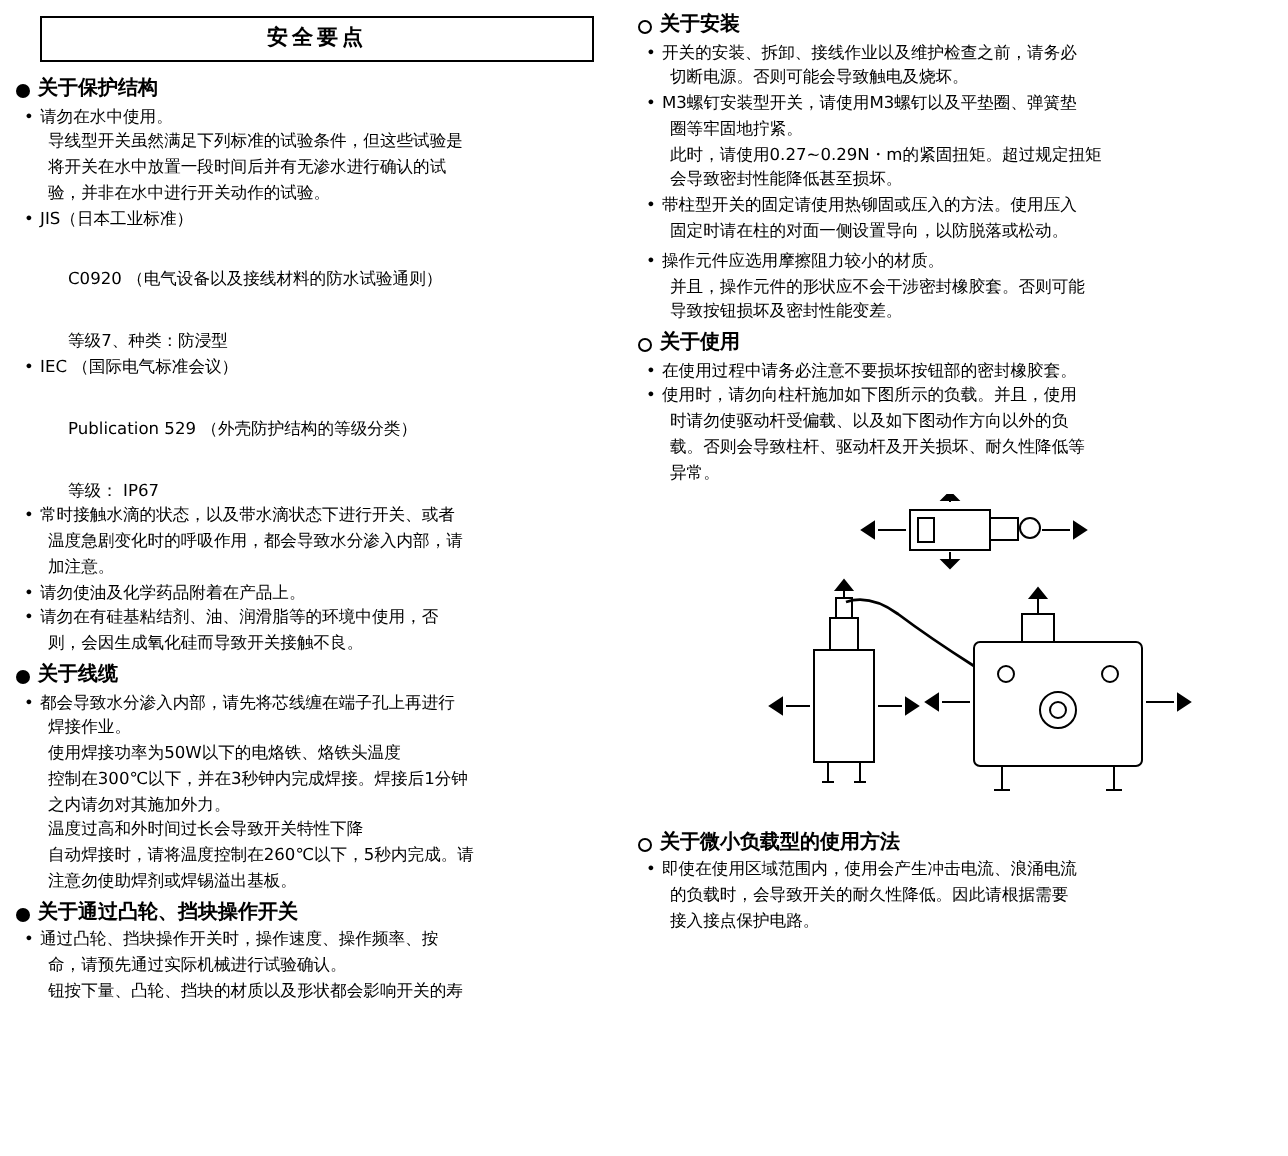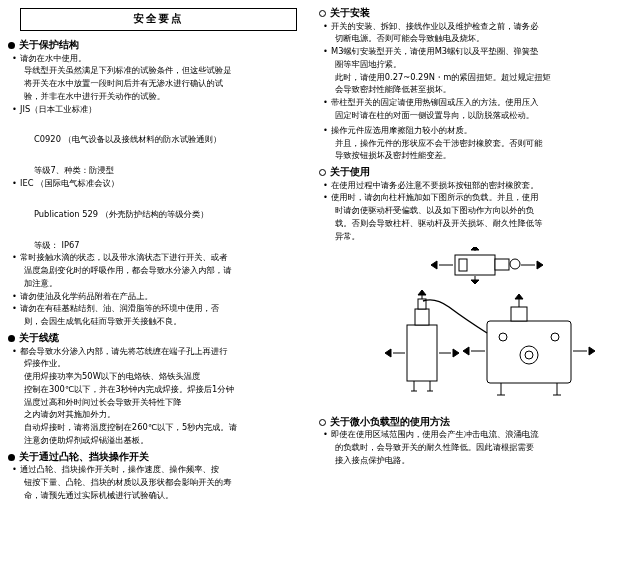--- a/index.html
+++ b/index.html
@@ -159,37 +159,37 @@
         <span class="bullet-dot"></span>
         <span>关于线缆</span>
       </div>
       <div class="item">
         <span class="mk">•</span>
         <span class="tx">都会导致水分渗入内部，请先将芯线缠在端子孔上再进行</span>
       </div>
       <div class="sub">焊接作业。</div>
       <div class="sub">使用焊接功率为50W以下的电烙铁、烙铁头温度</div>
       <div class="sub">控制在300℃以下，并在3秒钟内完成焊接。焊接后1分钟</div>
+      <div class="sub">之内请勿对其施加外力。</div>
       <div class="sub">温度过高和外时间过长会导致开关特性下降</div>
-      <div class="sub">之内请勿对其施加外力。</div>
       <div class="sub">自动焊接时，请将温度控制在260℃以下，5秒内完成。请</div>
       <div class="sub">注意勿使助焊剂或焊锡溢出基板。</div>
     </div>
 
     <div class="sec">
       <div class="sec-head">
         <span class="bullet-dot"></span>
         <span>关于通过凸轮、挡块操作开关</span>
       </div>
       <div class="item">
         <span class="mk">•</span>
         <span class="tx">通过凸轮、挡块操作开关时，操作速度、操作频率、按</span>
       </div>
+      <div class="sub">命，请预先通过实际机械进行试验确认。</div>
       <div class="sub">钮按下量、凸轮、挡块的材质以及形状都会影响开关的寿</div>
-      <div class="sub">命，请预先通过实际机械进行试验确认。</div>
     </div>
   </div>
 
   <div class="col">
 
     <div class="sec">
       <div class="sec-head">
         <span class="bullet-ring"></span>
         <span>关于安装</span>
       </div>

